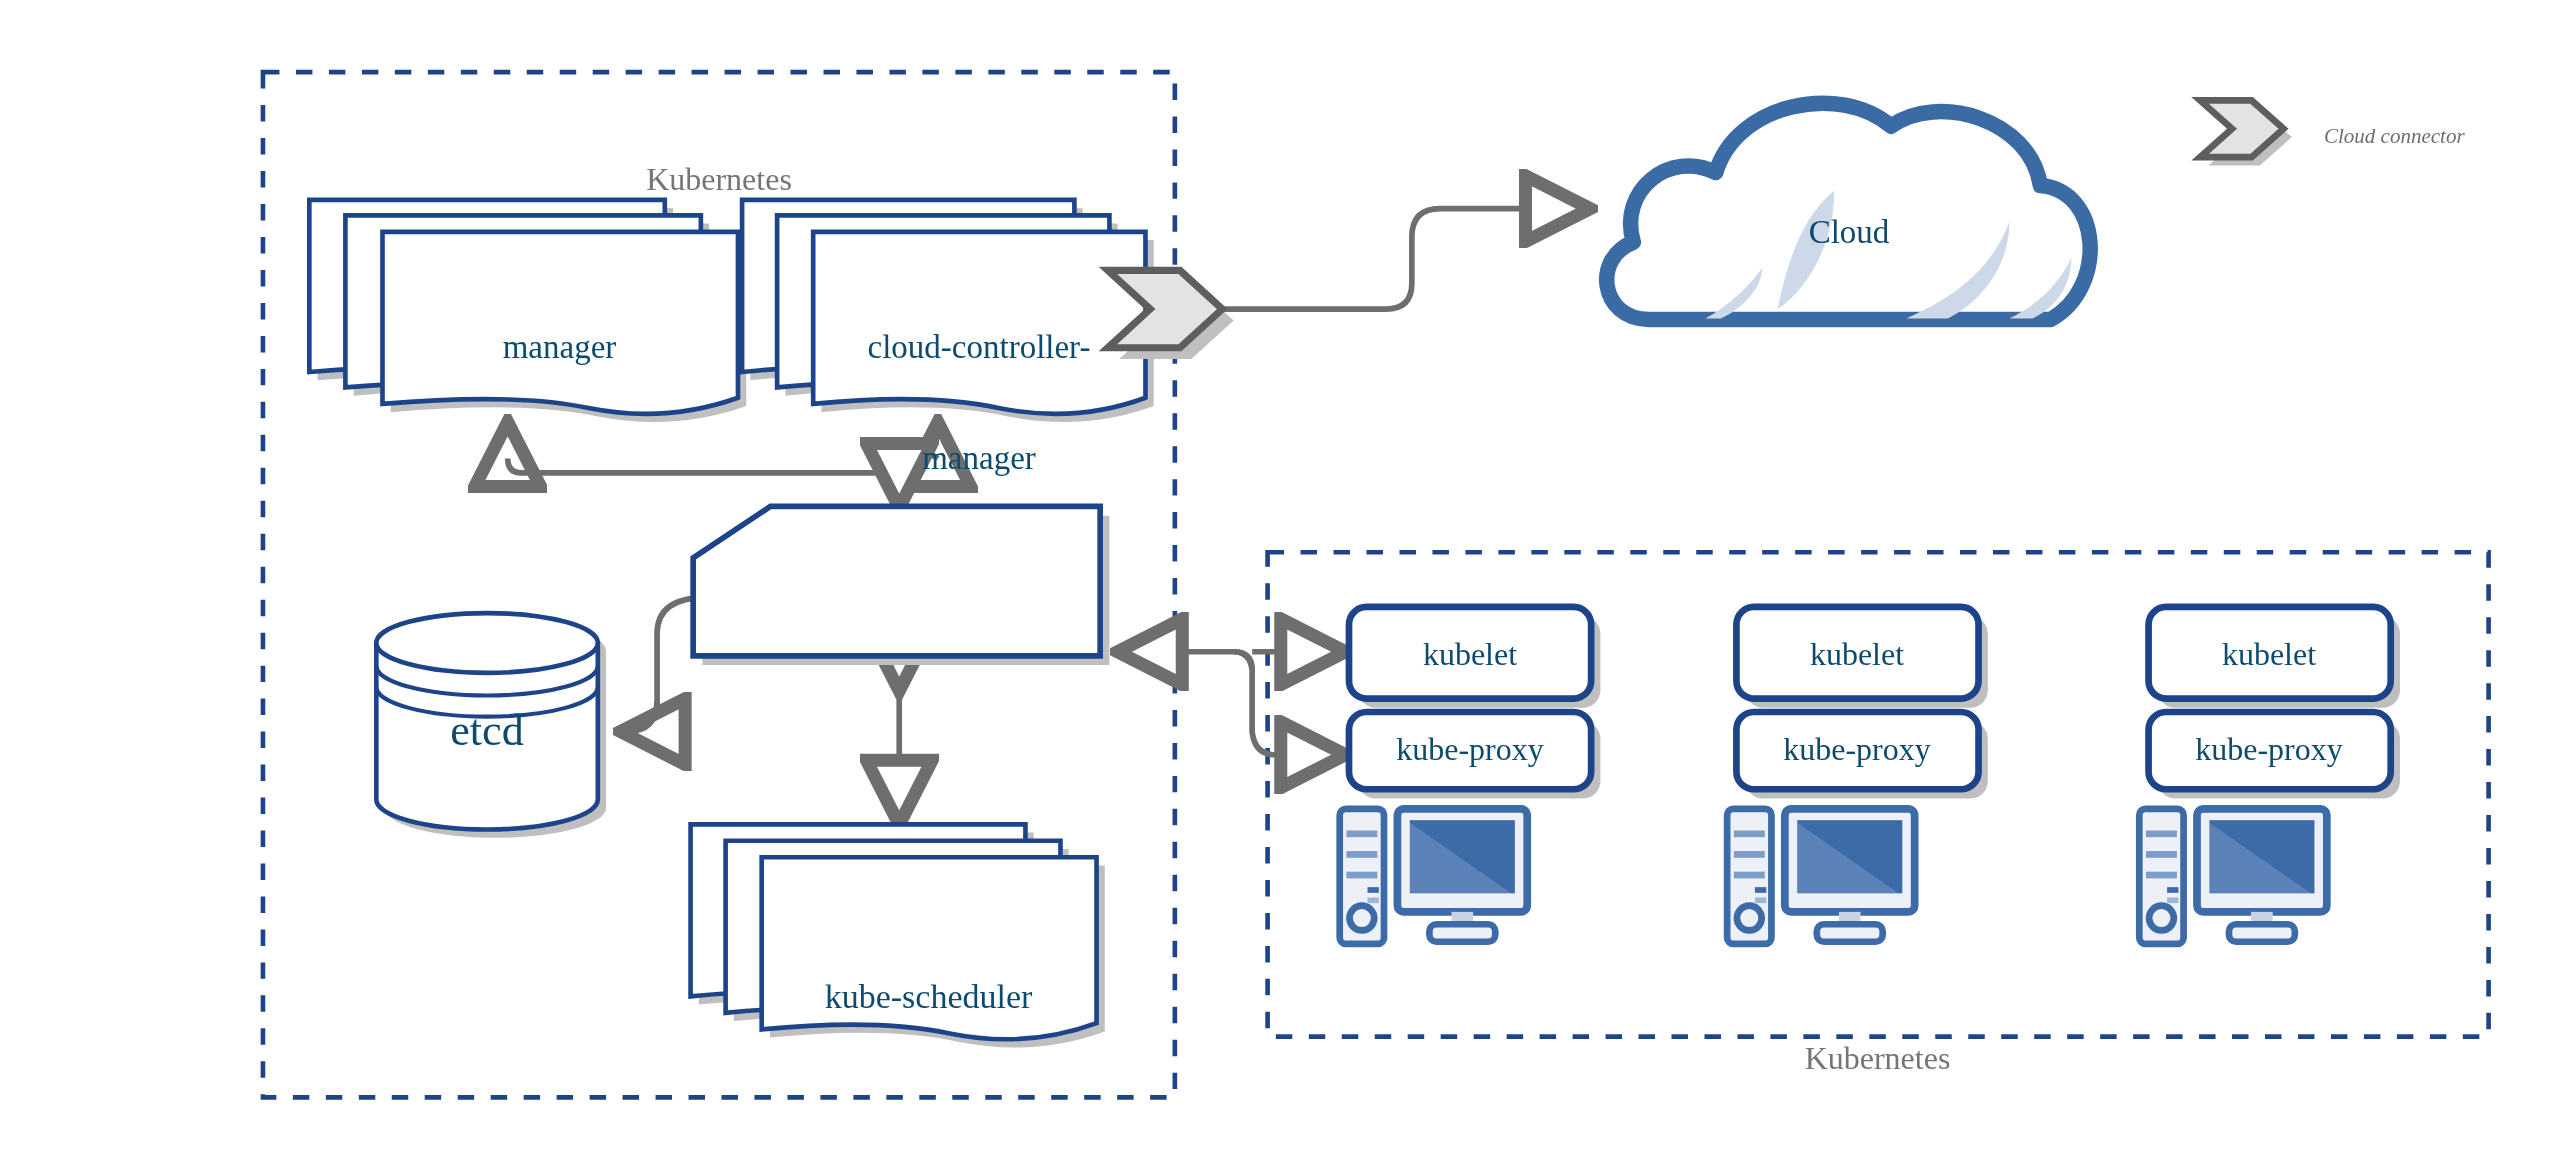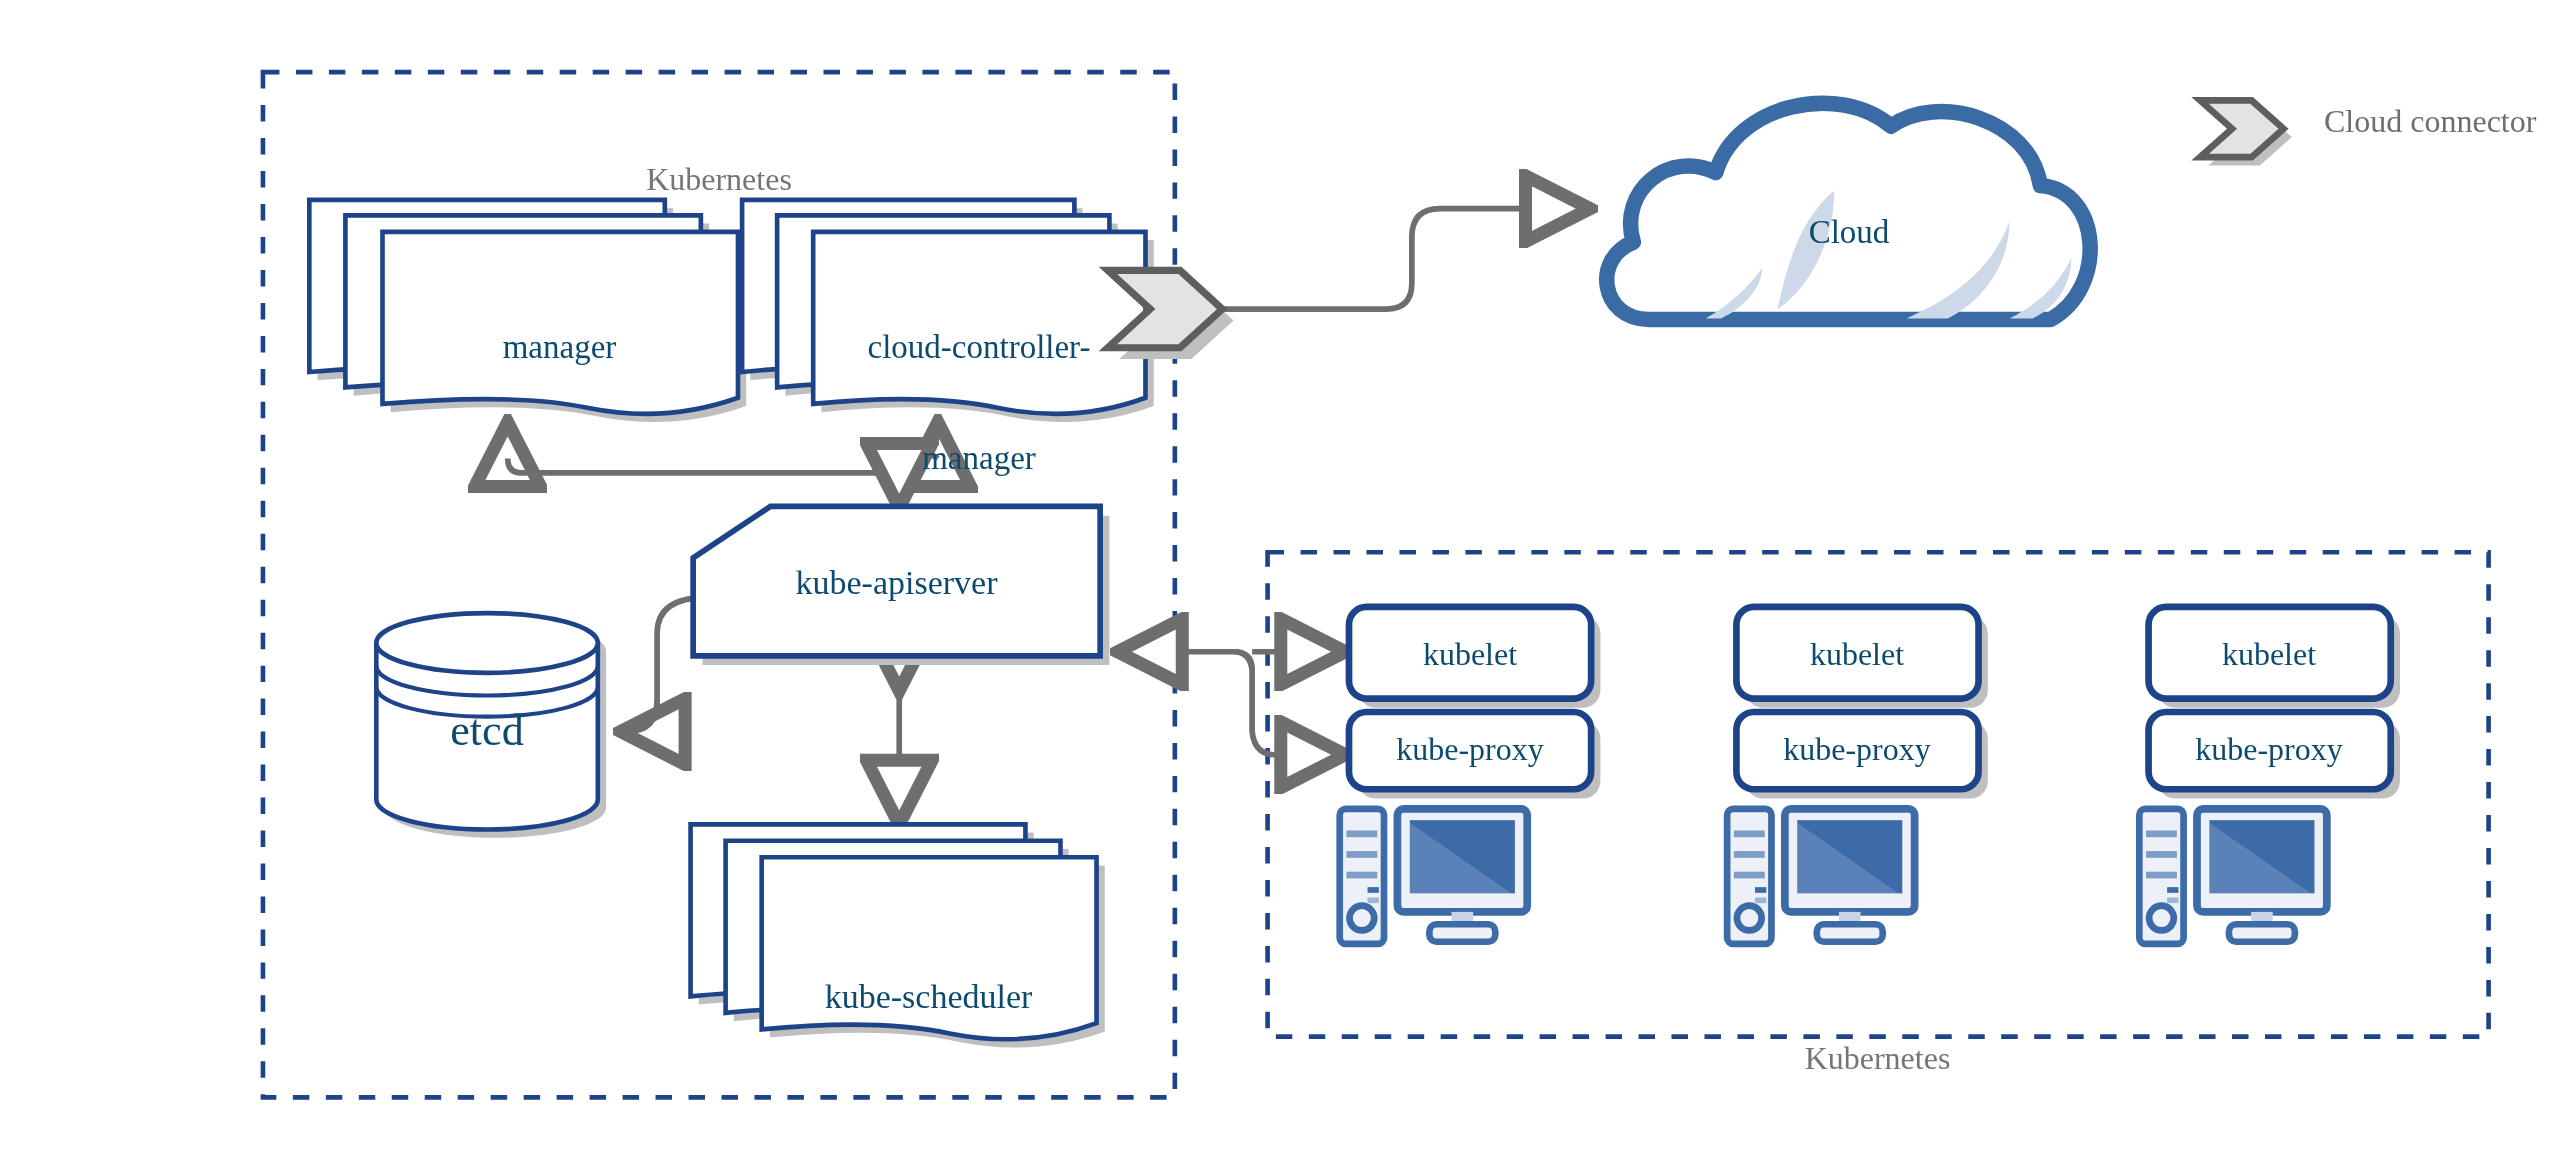--- a/index.html
+++ b/index.html
@@ -232,29 +232,28 @@
 
 <div class="lbl node-text" style="left:382px;top:255px;width:355px;font-size:33px;">
   <div>manager</div>
 </div>
 
 <div class="lbl node-text" style="left:813px;top:255px;width:332px;font-size:33px;">
   <div>cloud-controller-</div>
   <div>manager</div>
 </div>
 
-<div class="lbl node-text" style="left:693px;top:564px;width:407px;font-size:34px;">kube-apiserver</div>
 
 <div class="lbl node-text" style="left:376px;top:706px;width:222px;font-size:44px;">etcd</div>
 
 <div class="lbl node-text" style="left:761px;top:978px;width:335px;font-size:34px;">kube-scheduler</div>
 
 <div class="lbl node-text" style="left:1741px;top:214px;width:216px;font-size:33px;">Cloud</div>
 
-<div class="lbl legend-text" style="left:2324px;top:103px;font-size:32px;">Cloud connector</div>
+<div class="lbl legend-text" style="left:2324px;top:124px;font-size:21px;font-style:italic;">Cloud connector</div>
 
 <div class="lbl node-text" style="left:1349px;top:637px;width:242px;font-size:32px;">kubelet</div>
 <div class="lbl node-text" style="left:1349px;top:732px;width:242px;font-size:32px;">kube-proxy</div>
 
 <div class="lbl node-text" style="left:1736px;top:637px;width:242px;font-size:32px;">kubelet</div>
 <div class="lbl node-text" style="left:1736px;top:732px;width:242px;font-size:32px;">kube-proxy</div>
 
 <div class="lbl node-text" style="left:2148px;top:637px;width:242px;font-size:32px;">kubelet</div>
 <div class="lbl node-text" style="left:2148px;top:732px;width:242px;font-size:32px;">kube-proxy</div>
 

